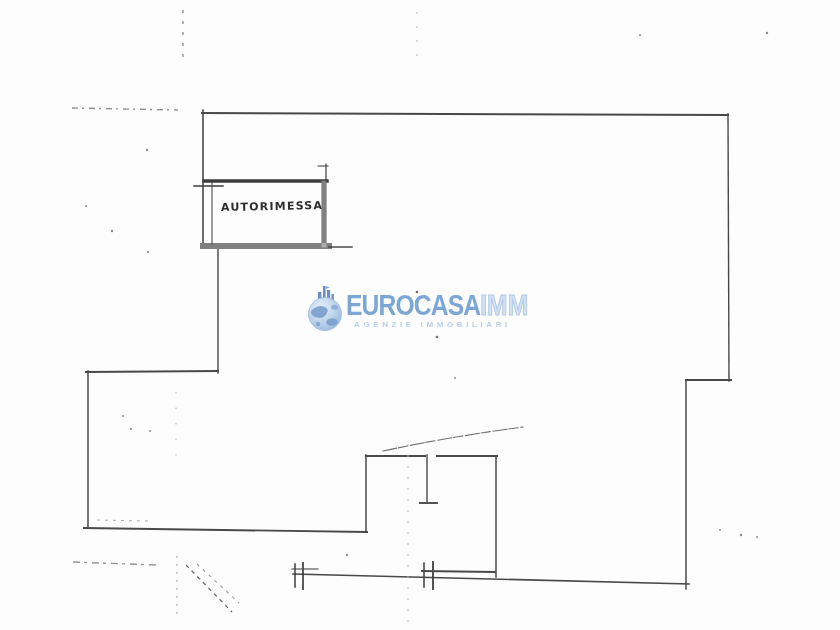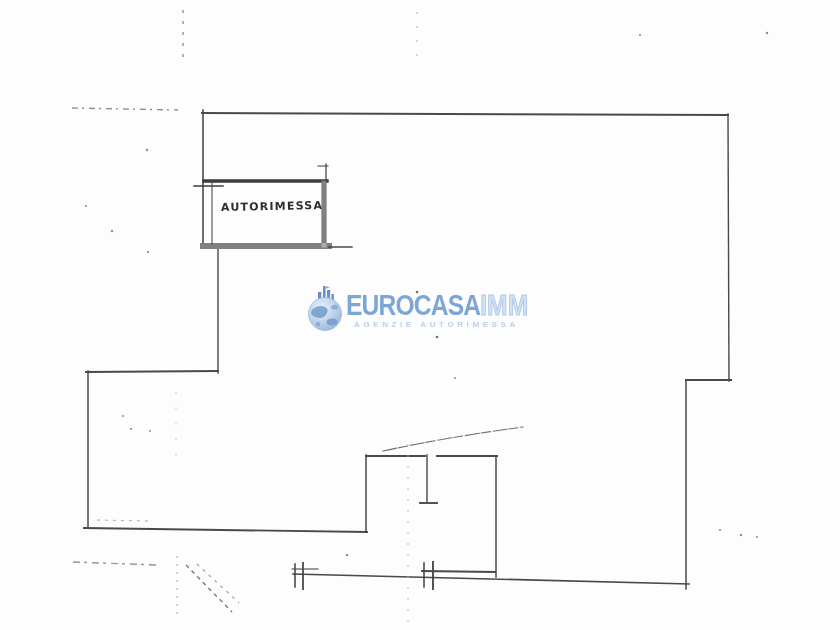--- a/index.html
+++ b/index.html
@@ -130,16 +130,16 @@
       <g fill="#6d96cb" opacity=".92">
         <path d="M8,26 q6,-5 12,-2 q4,2 2,6 q-2,5 -8,5 q-7,-1 -8,-5 q-0.5,-2 2,-4 Z"></path>
         <path d="M24,36 q5,-2 8,1 q2,3 -2,5 q-5,2 -8,-1 q-2,-3 2,-5 Z"></path>
         <path d="M28,22 q4,-1 5,2 q0.5,2 -2.5,2.5 q-4,0.5 -4.5,-1.5 q-0.5,-2 2,-3 Z" opacity=".8"></path>
         <circle cx="13" cy="41" r="2.2" opacity=".85"></circle>
       </g>
     </svg>
     <div class="brand">
       <span class="primary">EUROCASA</span><span class="secondary">IMM</span>
     </div>
-    <div class="tagline">AGENZIE AUTORIMESSA</div>
+    <div class="tagline">AGENZIE IMMOBILIARI</div>
   </div>
 
 </div>
 
 </body></html>

